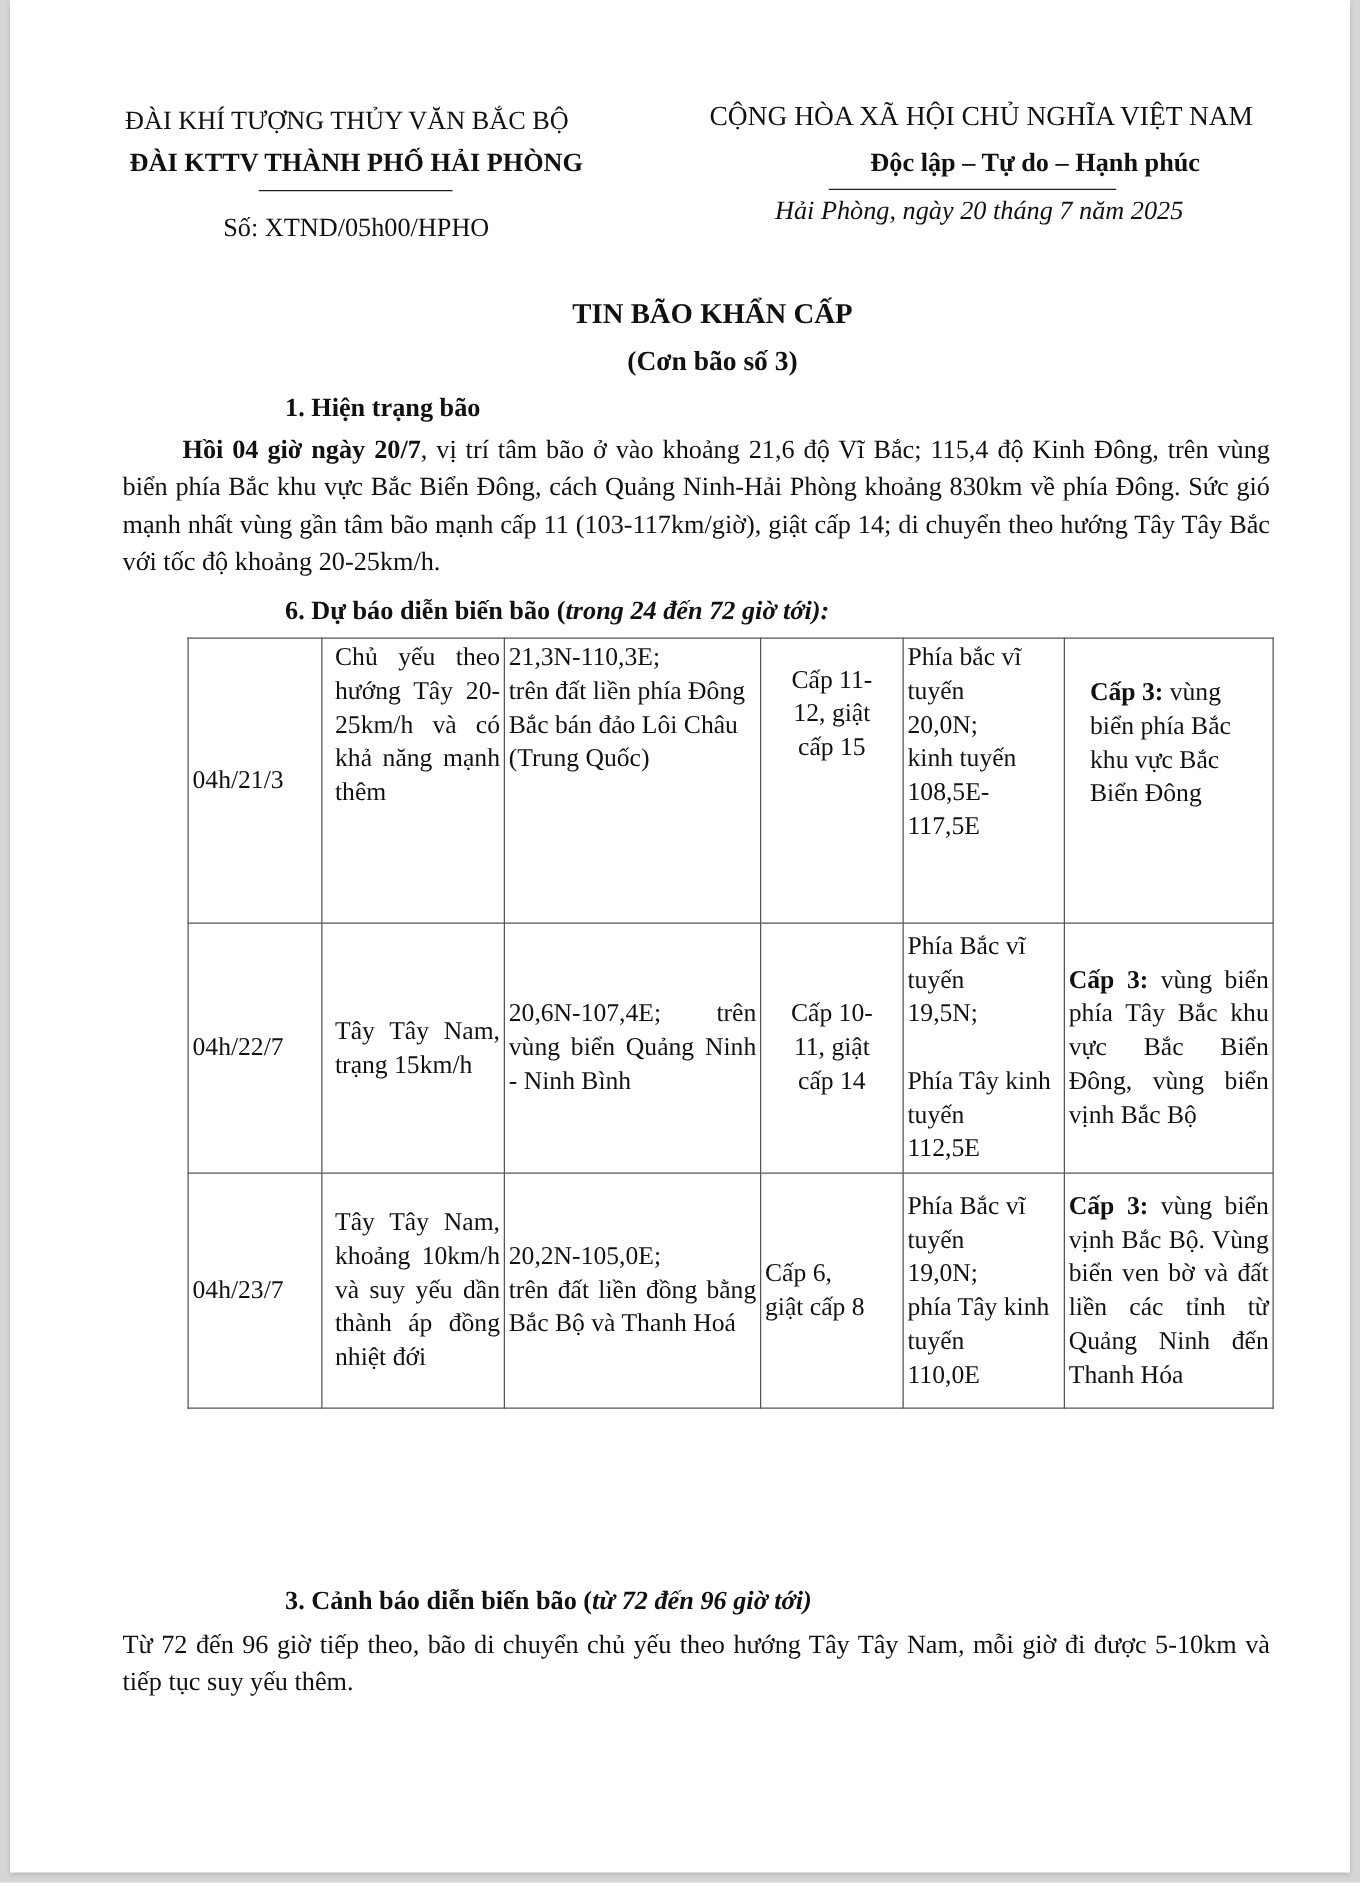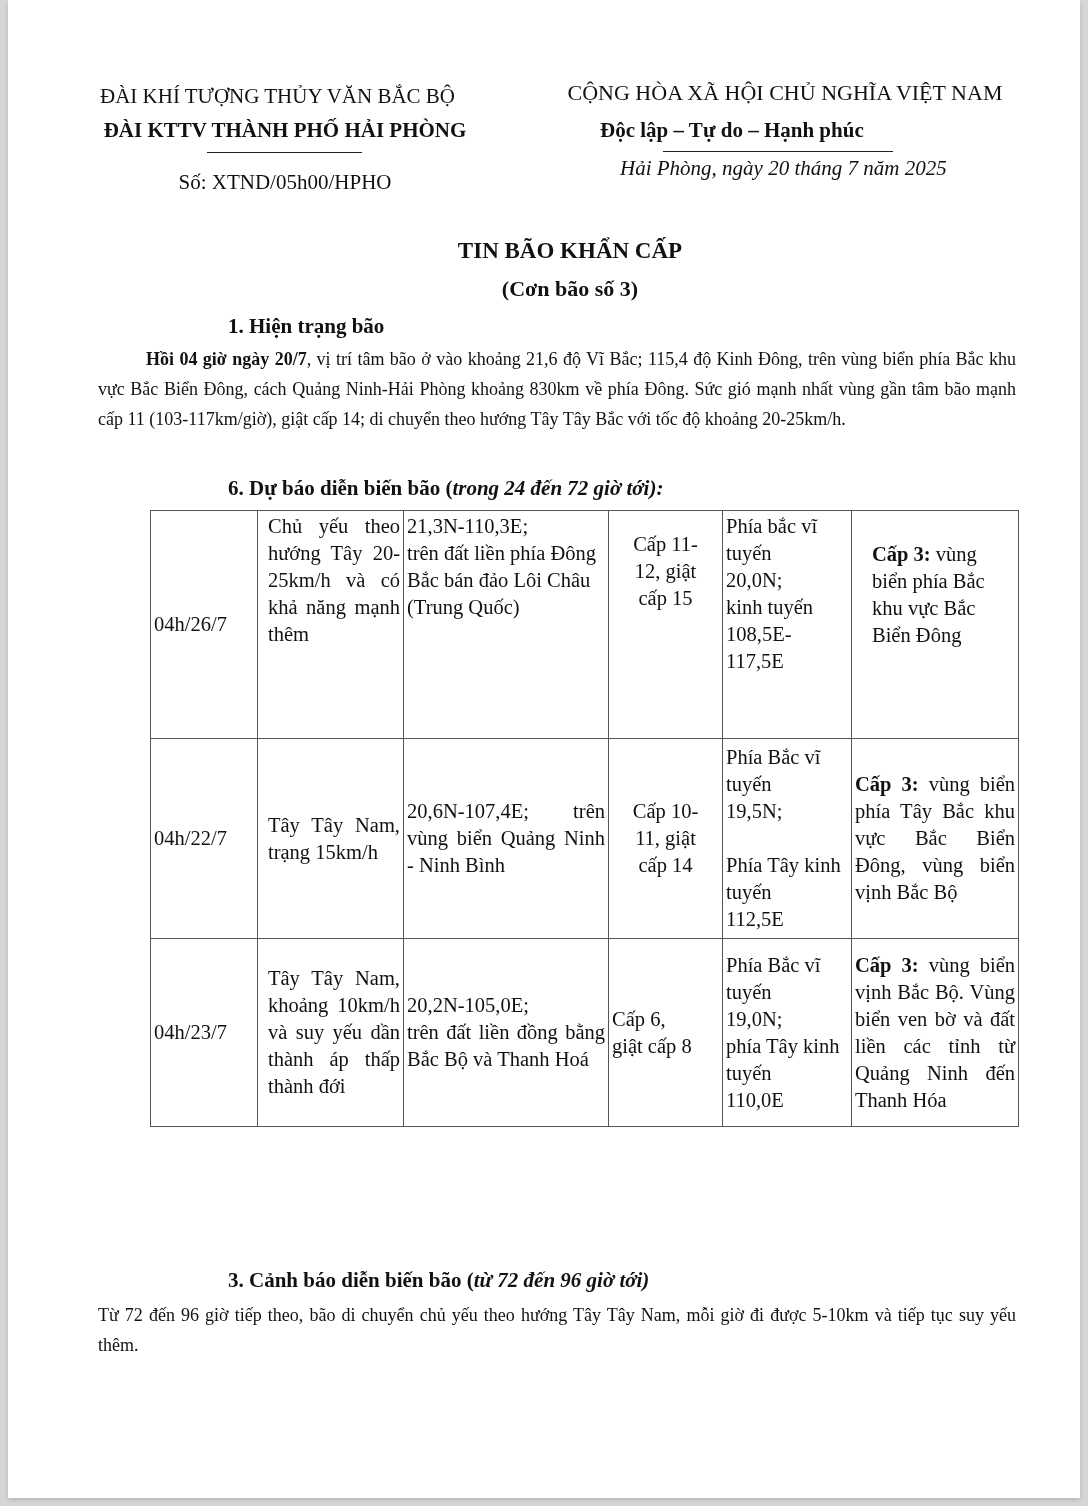--- a/index.html
+++ b/index.html
@@ -17,30 +17,30 @@
     background: #ffffff;
     box-shadow: 0 2px 4px rgba(0,0,0,0.15);
   }
   .abs { position: absolute; white-space: nowrap; }
   .hdr-left-1 { left: 100px; top: 84px; font-size: 21px; width: 370px; text-align: left; }
   .hdr-left-2 { left: 92px; top: 118px; font-size: 21px; font-weight: bold; width: 386px; text-align: center; }
   .hdr-left-rule { left: 207px; top: 152px; width: 155px; height: 0; border-top: 1.5px solid #222; }
   .hdr-left-3 { left: 100px; top: 170px; font-size: 21px; width: 370px; text-align: center; }
 
   .hdr-right-1 { left: 540px; top: 80px; font-size: 22px; font-weight: normal; width: 490px; text-align: center; }
-  .hdr-right-2 { left: 600px; top: 118px; font-size: 21px; font-weight: bold; width: 360px; text-align: left; }
+  .hdr-right-2 { left: 600px; top: 118px; font-size: 21px; font-weight: bold; width: 360px; text-align: right; }
   .hdr-right-rule { left: 663px; top: 151px; width: 230px; height: 0; border-top: 1.5px solid #222; }
   .hdr-right-3 { left: 620px; top: 156px; font-size: 21px; font-style: italic; width: 420px; text-align: left; }
 
   .title { left: 0; width: 1088px; top: 238px; font-size: 23px; font-weight: bold; text-align: center; transform: translateX(26px); }
   .subtitle { left: 0; width: 1088px; top: 276px; font-size: 22px; font-weight: bold; text-align: center; transform: translateX(26px); }
 
   .sec1 { left: 228px; top: 314px; font-size: 21px; font-weight: bold; }
   .para {
-    position: absolute; left: 98px; width: 918px; font-size: 18px; line-height: 30px;
+    position: absolute; left: 98px; width: 918px; font-size: 21px; line-height: 30px;
     text-align: justify; white-space: normal;
   }
   .para1 { top: 344px; text-indent: 48px; }
   .sec2 { left: 228px; top: 476px; font-size: 21px; font-weight: bold; }
   .sec2 i, .sec3 i { font-style: italic; }
 
   table.fc {
     position: absolute; left: 150px; top: 510px;
     border-collapse: collapse; table-layout: fixed;
     width: 868px;
@@ -89,21 +89,21 @@
   <colgroup>
     <col style="width:107px">
     <col style="width:146px">
     <col style="width:205px">
     <col style="width:114px">
     <col style="width:129px">
     <col style="width:167px">
   </colgroup>
   <tbody>
   <tr style="height:228px">
-    <td class="l">04h/26/7</td>
+    <td class="l">04h/21/3</td>
     <td class="j" style="vertical-align:top;padding-left:10px">Chủ yếu theo hướng Tây 20-25km/h và có khả năng mạnh thêm</td>
     <td class="l pre" style="vertical-align:top">21,3N-110,3E;
 trên đất liền phía Đông Bắc bán đảo Lôi Châu (Trung Quốc)</td>
     <td class="c pre" style="vertical-align:top;padding-top:20px">Cấp 11-
 12, giật
 cấp 15</td>
     <td class="l pre" style="vertical-align:top">Phía bắc vĩ tuyến
 20,0N;
 kinh tuyến
 108,5E-
@@ -120,21 +120,21 @@
 cấp 14</td>
     <td class="l pre">Phía Bắc vĩ tuyến
 19,5N;
 
 Phía Tây kinh tuyến
 112,5E</td>
     <td class="j"><b>Cấp 3:</b><span> vùng biển phía Tây Bắc khu vực Bắc Biển Đông, vùng biển vịnh Bắc Bộ</span></td>
   </tr>
   <tr style="height:188px">
     <td class="l">04h/23/7</td>
-    <td class="j" style="padding-left:10px">Tây Tây Nam, khoảng 10km/h và suy yếu dần thành áp thấp thành đới</td>
+    <td class="j" style="padding-left:10px">Tây Tây Nam, khoảng 10km/h và suy yếu dần thành áp đồng nhiệt đới</td>
     <td class="j pre">20,2N-105,0E;
 trên đất liền đồng bằng Bắc Bộ và Thanh Hoá</td>
     <td class="l pre">Cấp 6,
 giật cấp 8</td>
     <td class="l pre">Phía Bắc vĩ tuyến
 19,0N;
 phía Tây kinh tuyến
 110,0E</td>
     <td class="j"><b>Cấp 3:</b><span> vùng biển vịnh Bắc Bộ. Vùng biển ven bờ và đất liền các tỉnh từ Quảng Ninh đến Thanh Hóa</span></td>
   </tr>

